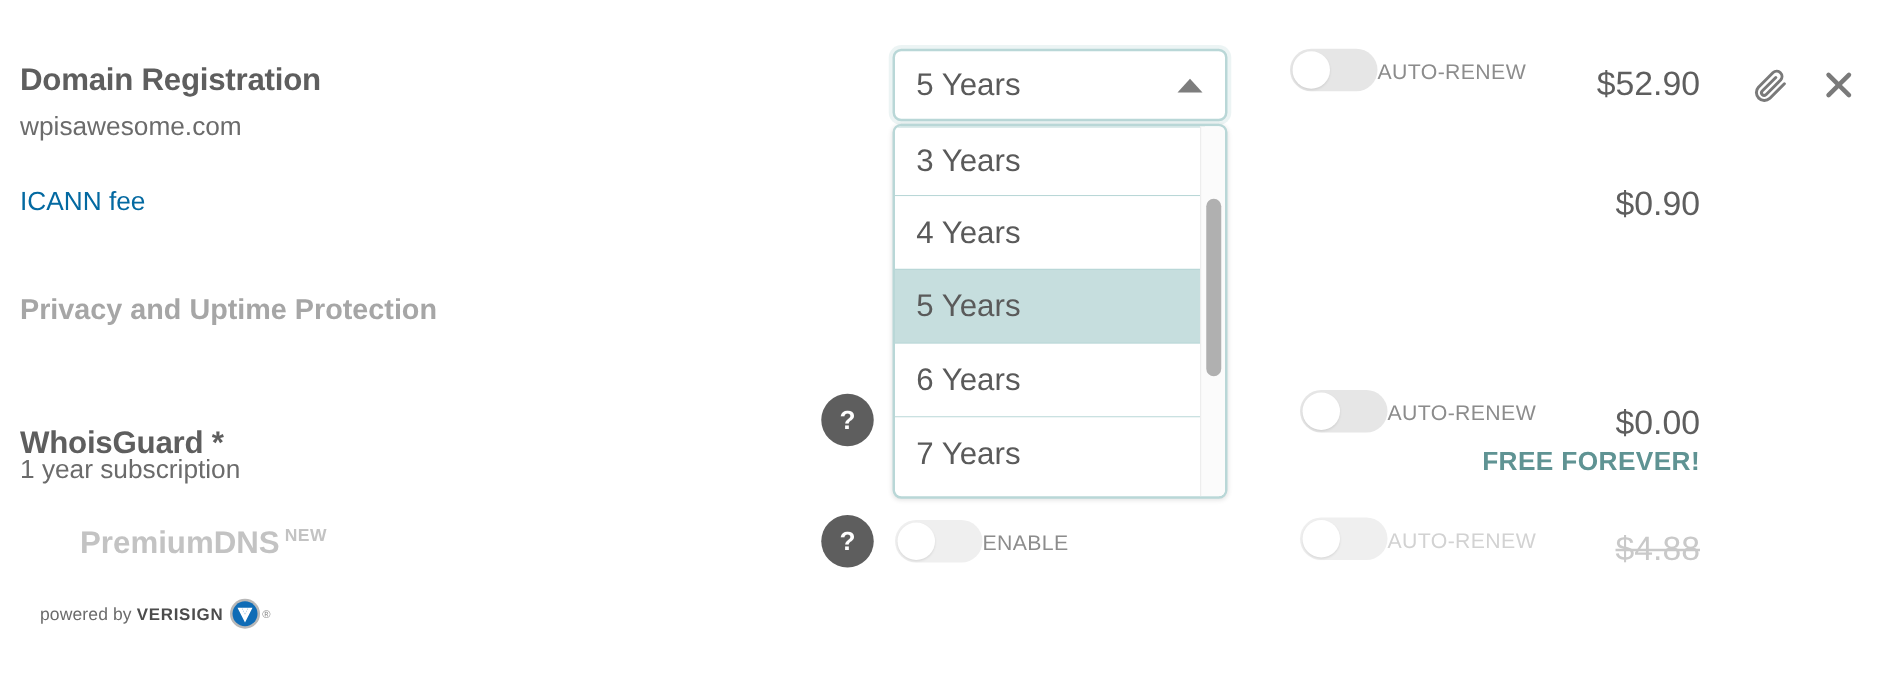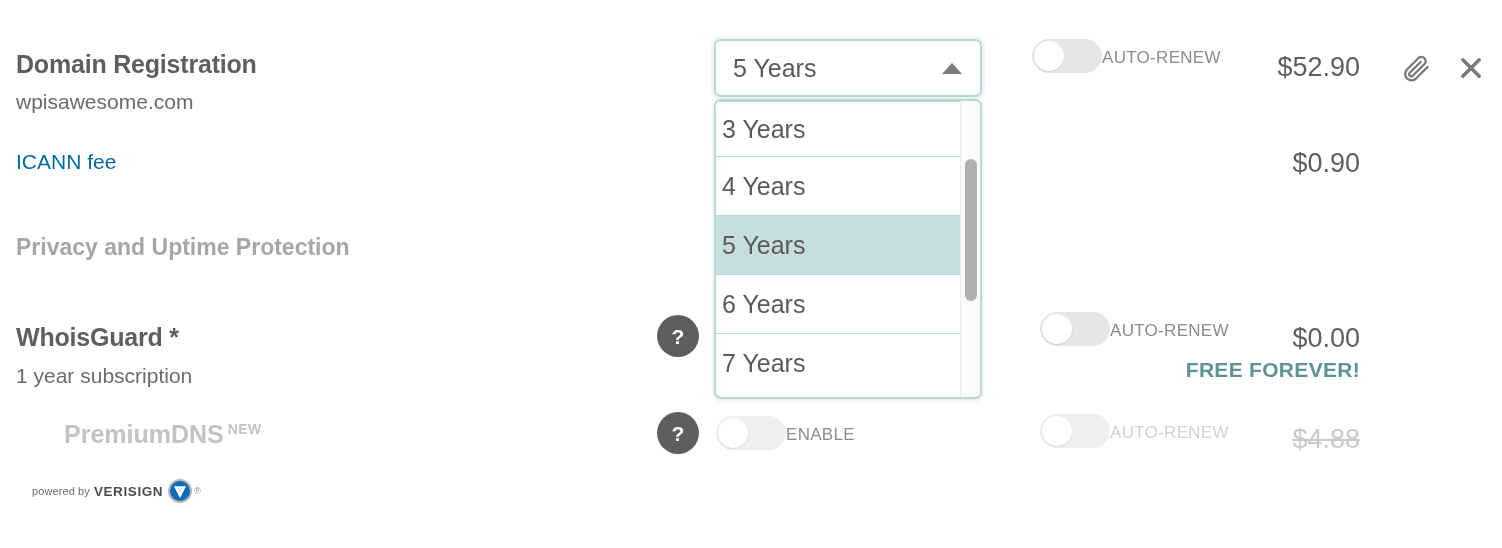--- a/index.html
+++ b/index.html
@@ -62,21 +62,21 @@
   
   .verisign {
     position: absolute;
     left: 16px;
     top: 478px;
     display: flex;
     align-items: center;
     height: 26px;
   }
   .verisign .vs-powered {
-    font-size: 11px;
+    font-size: 14px;
     color: #6b6b6b;
     letter-spacing: 0.1px;
     padding-left: 16px;
   }
   .verisign .vs-name {
     font-size: 13.5px;
     font-weight: bold;
     color: #4c4c4c;
     letter-spacing: 0.6px;
     margin-left: 4px;
@@ -160,21 +160,21 @@
     left: 0; top: 0;
     width: 248px;
     height: 100%;
   }
   .dd-option {
     position: relative;
     height: 59px;
     box-sizing: border-box;
     display: flex;
     align-items: center;
-    padding-left: 6px;
+    padding-left: 17px;
     font-size: 25px;
     color: #5a5a5a;
     border-bottom: 1px solid #b9d7d7;
     background: #ffffff;
   }
   .dd-option.first {
     border-top: 1px solid #b9d7d7;
     height: 56px;
   }
   .dd-option.selected {
@@ -292,21 +292,21 @@
 <body>
 
 <div class="row-title" style="left:16px; top:50px;">Domain Registration</div>
 
 <div class="row-sub" style="left:16px; top:90px;">wpisawesome.com</div>
 
 <div class="row-link" style="left:16px; top:150px;">ICANN fee</div>
 
 <div class="section-head" style="left:16px; top:234px;">Privacy and Uptime Protection</div>
 
-<div class="row-title" style="left:16px; top:323px;">WhoisGuard *</div>
+<div class="row-title" style="left:16px; top:340px;">WhoisGuard *</div>
 
 <div class="row-sub" style="left:16px; top:364px;">1 year subscription</div>
 
 <div class="row-title-muted" style="left:16px; top:420px;margin-left:48px;">
   <span>PremiumDNS</span><span class="new-badge">NEW</span>
 </div>
 
 <div class="verisign">
   <span class="vs-powered">powered by</span>
   <span class="vs-name">VERISIGN</span>

